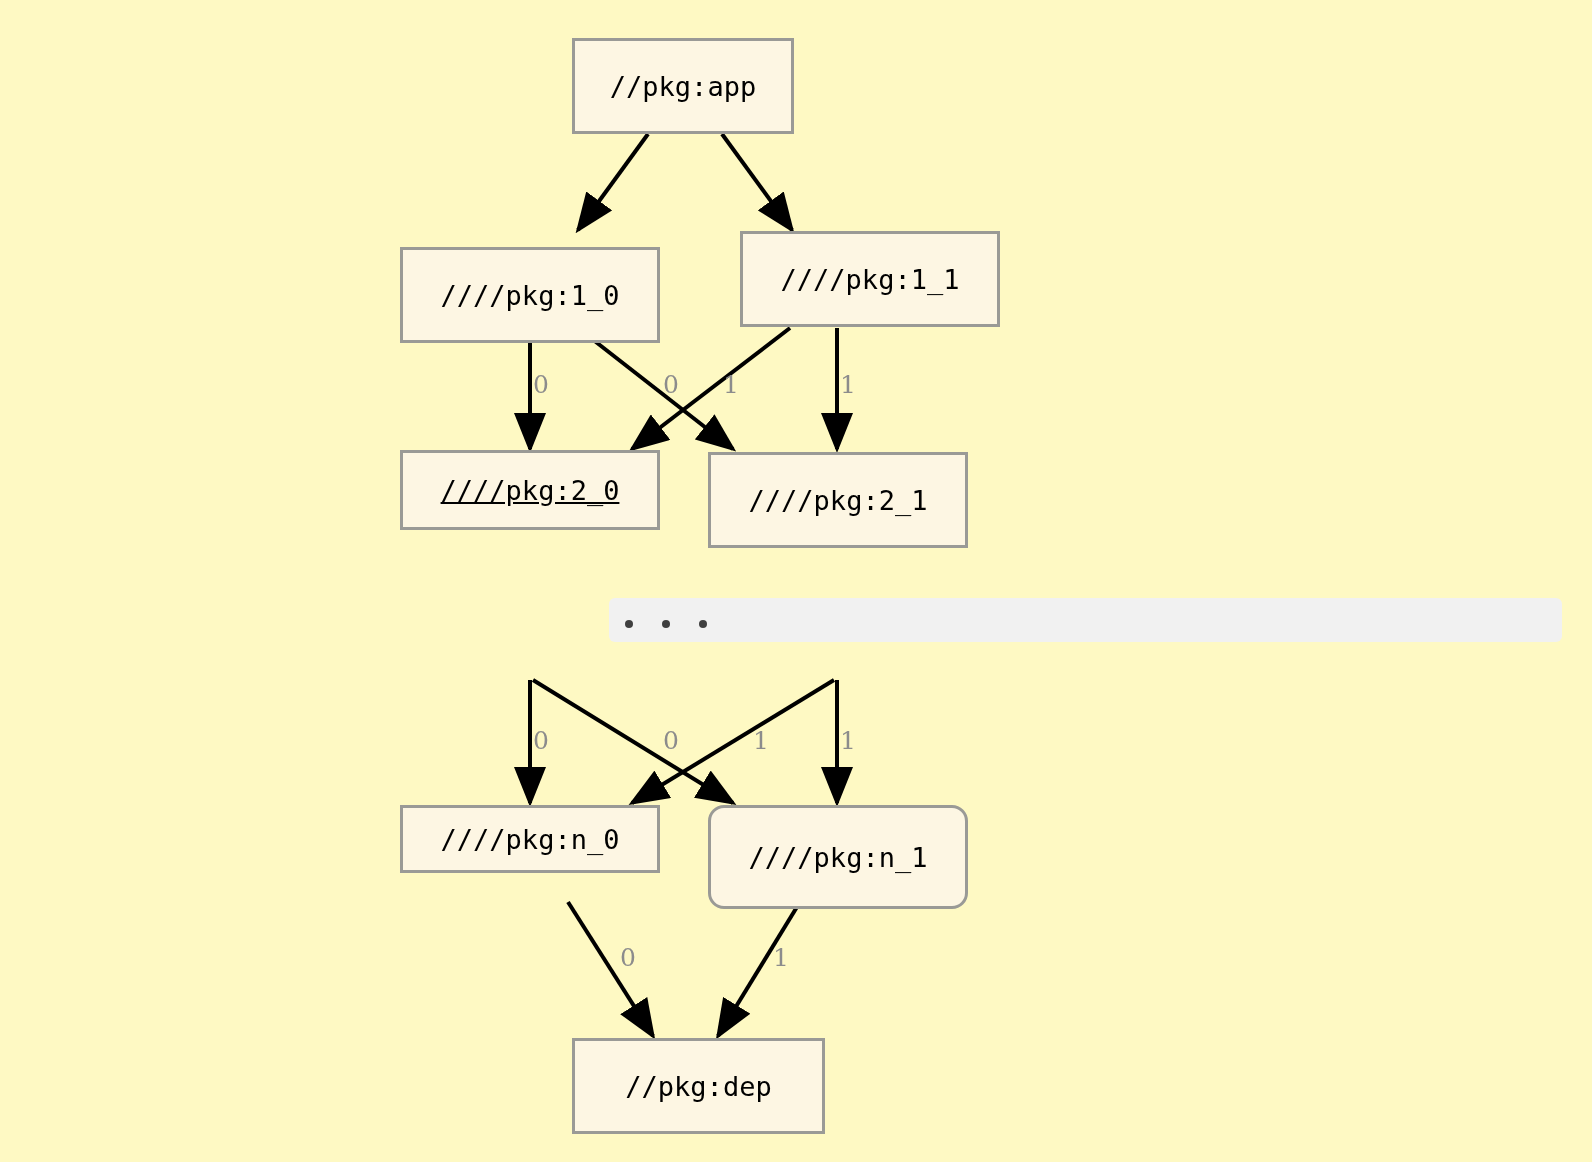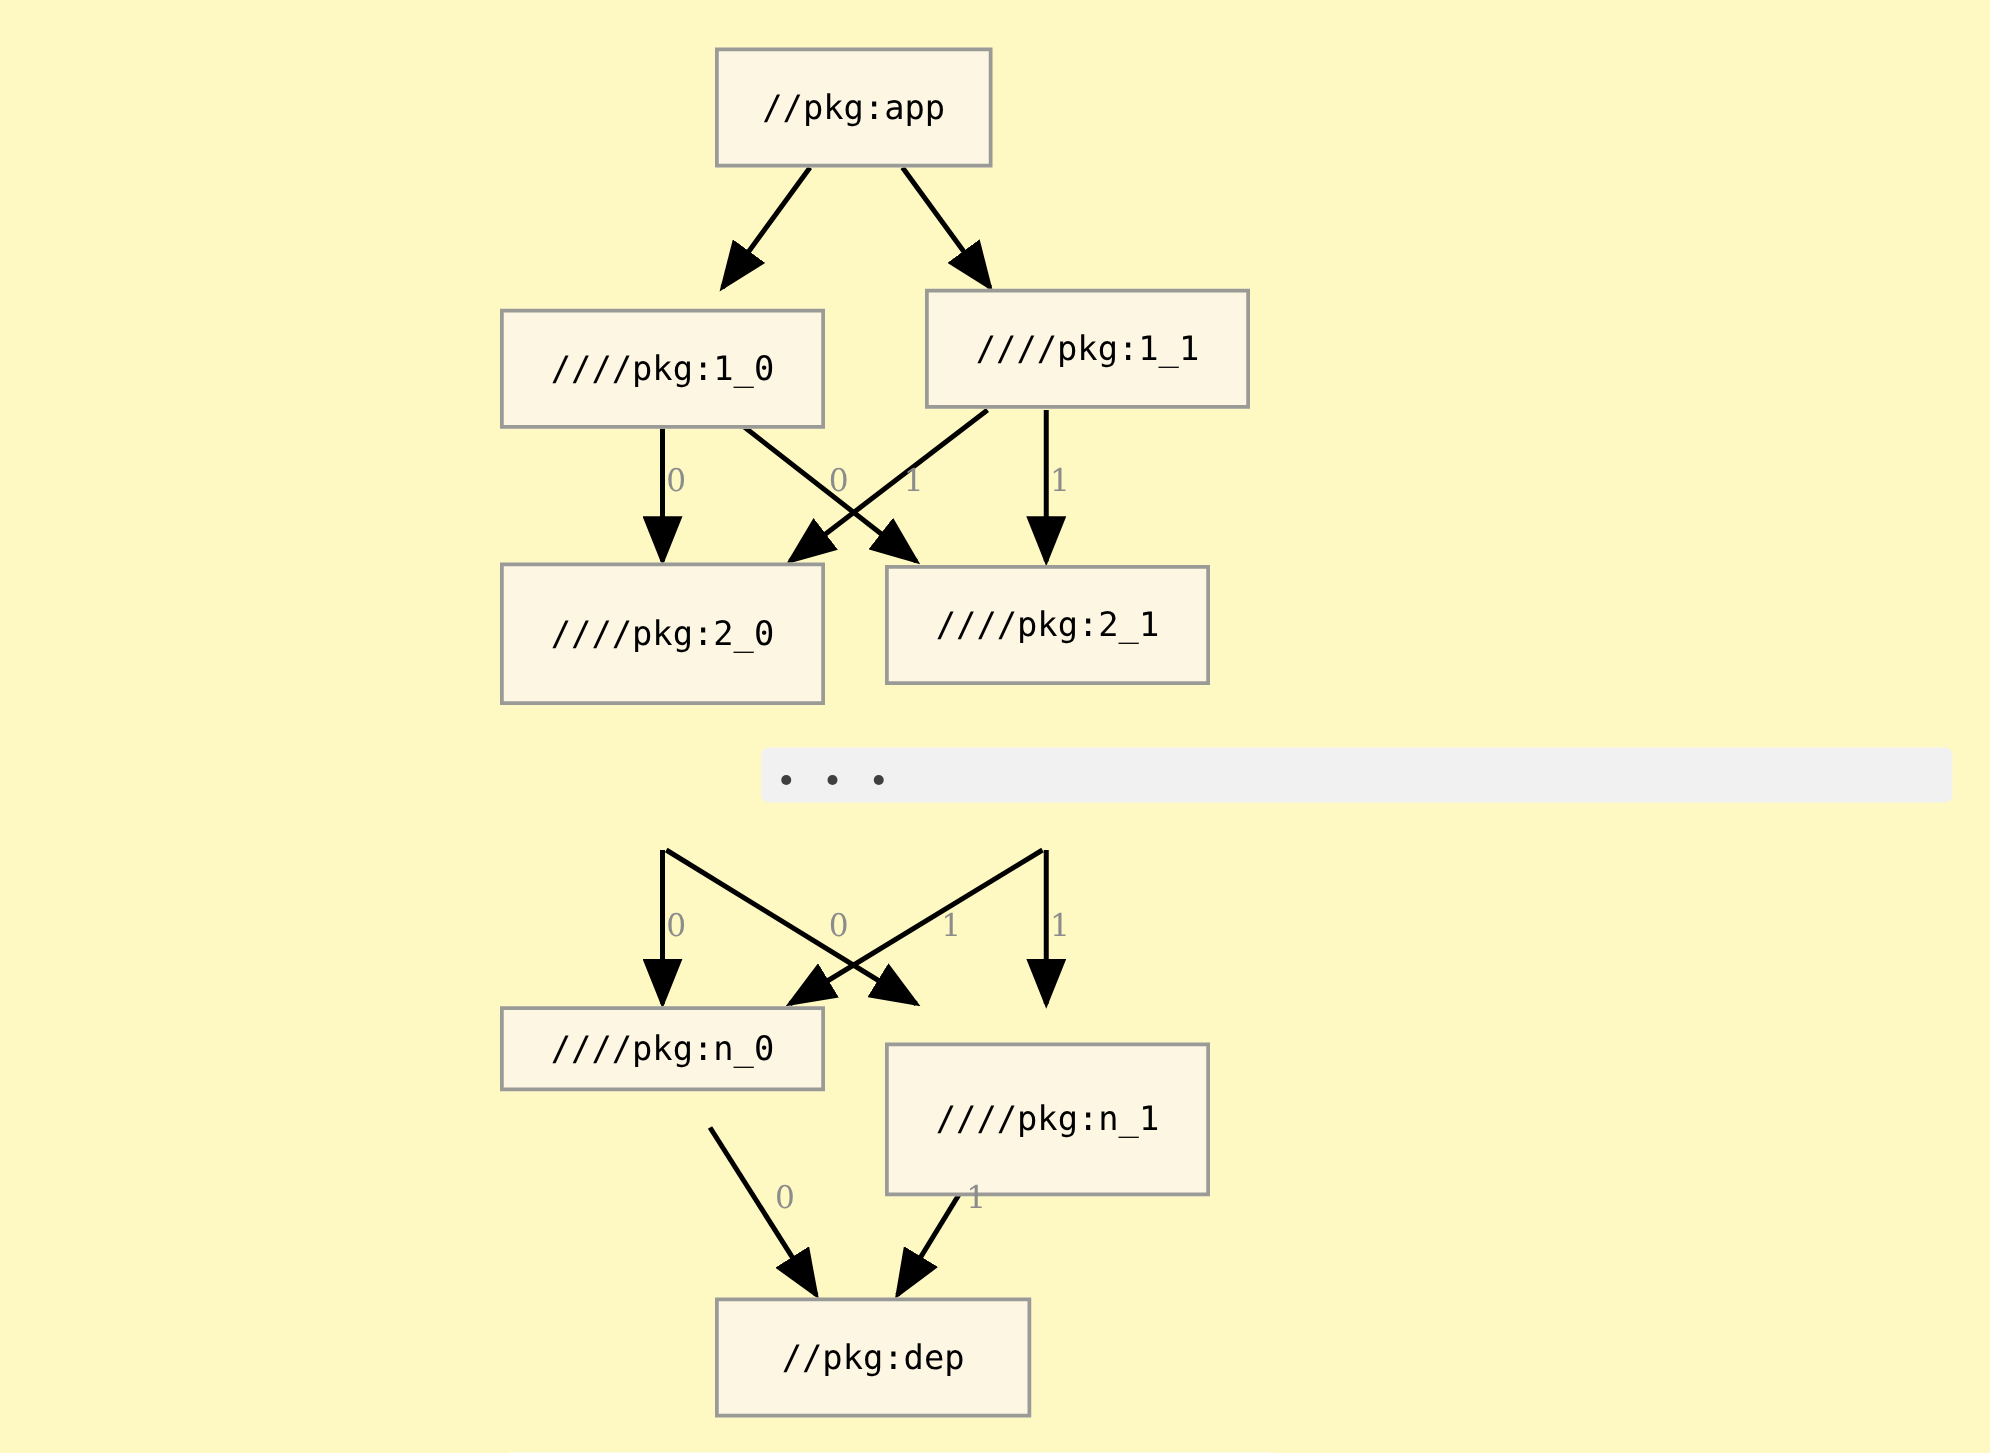--- a/index.html
+++ b/index.html
@@ -101,30 +101,30 @@
   <div id="node-group">
       <div class="node" style="left: 572px; top: 38px; width: 222px; height: 96px;">
         <span>//pkg:app</span>
       </div>
       <div class="node" style="left: 400px; top: 236px; width: 260px; height: 96px; margin-top: 11px;">
         <span>////pkg:1_0</span>
       </div>
       <div class="node" style="left: 740px; top: 231px; width: 260px; height: 96px;">
         <span>////pkg:1_1</span>
       </div>
-      <div class="node" style="left: 400px; top: 450px; width: 260px; height: 114px;">
+      <div class="node" style="left: 400px; top: 450px; width: 260px; height: 80px; text-decoration: underline;">
         <span>////pkg:2_0</span>
       </div>
       <div class="node" style="left: 708px; top: 452px; width: 260px; height: 96px;">
         <span>////pkg:2_1</span>
       </div>
       <div class="node" style="left: 400px; top: 805px; width: 260px; height: 68px;">
         <span>////pkg:n_0</span>
       </div>
-      <div class="node" style="left: 708px; top: 834px; width: 260px; height: 123px;">
+      <div class="node" style="left: 708px; top: 805px; width: 260px; height: 104px; border-radius: 16px;">
         <span>////pkg:n_1</span>
       </div>
       <div class="node" style="left: 572px; top: 1038px; width: 253px; height: 96px;">
         <span>//pkg:dep</span>
       </div>
     </div>
   <div id="edge-label-group">
       <div class="edge-label" style="left: 533px; top: 372px;">0</div>
       <div class="edge-label" style="left: 663px; top: 372px;">0</div>
       <div class="edge-label" style="left: 723px; top: 372px;">1</div>

